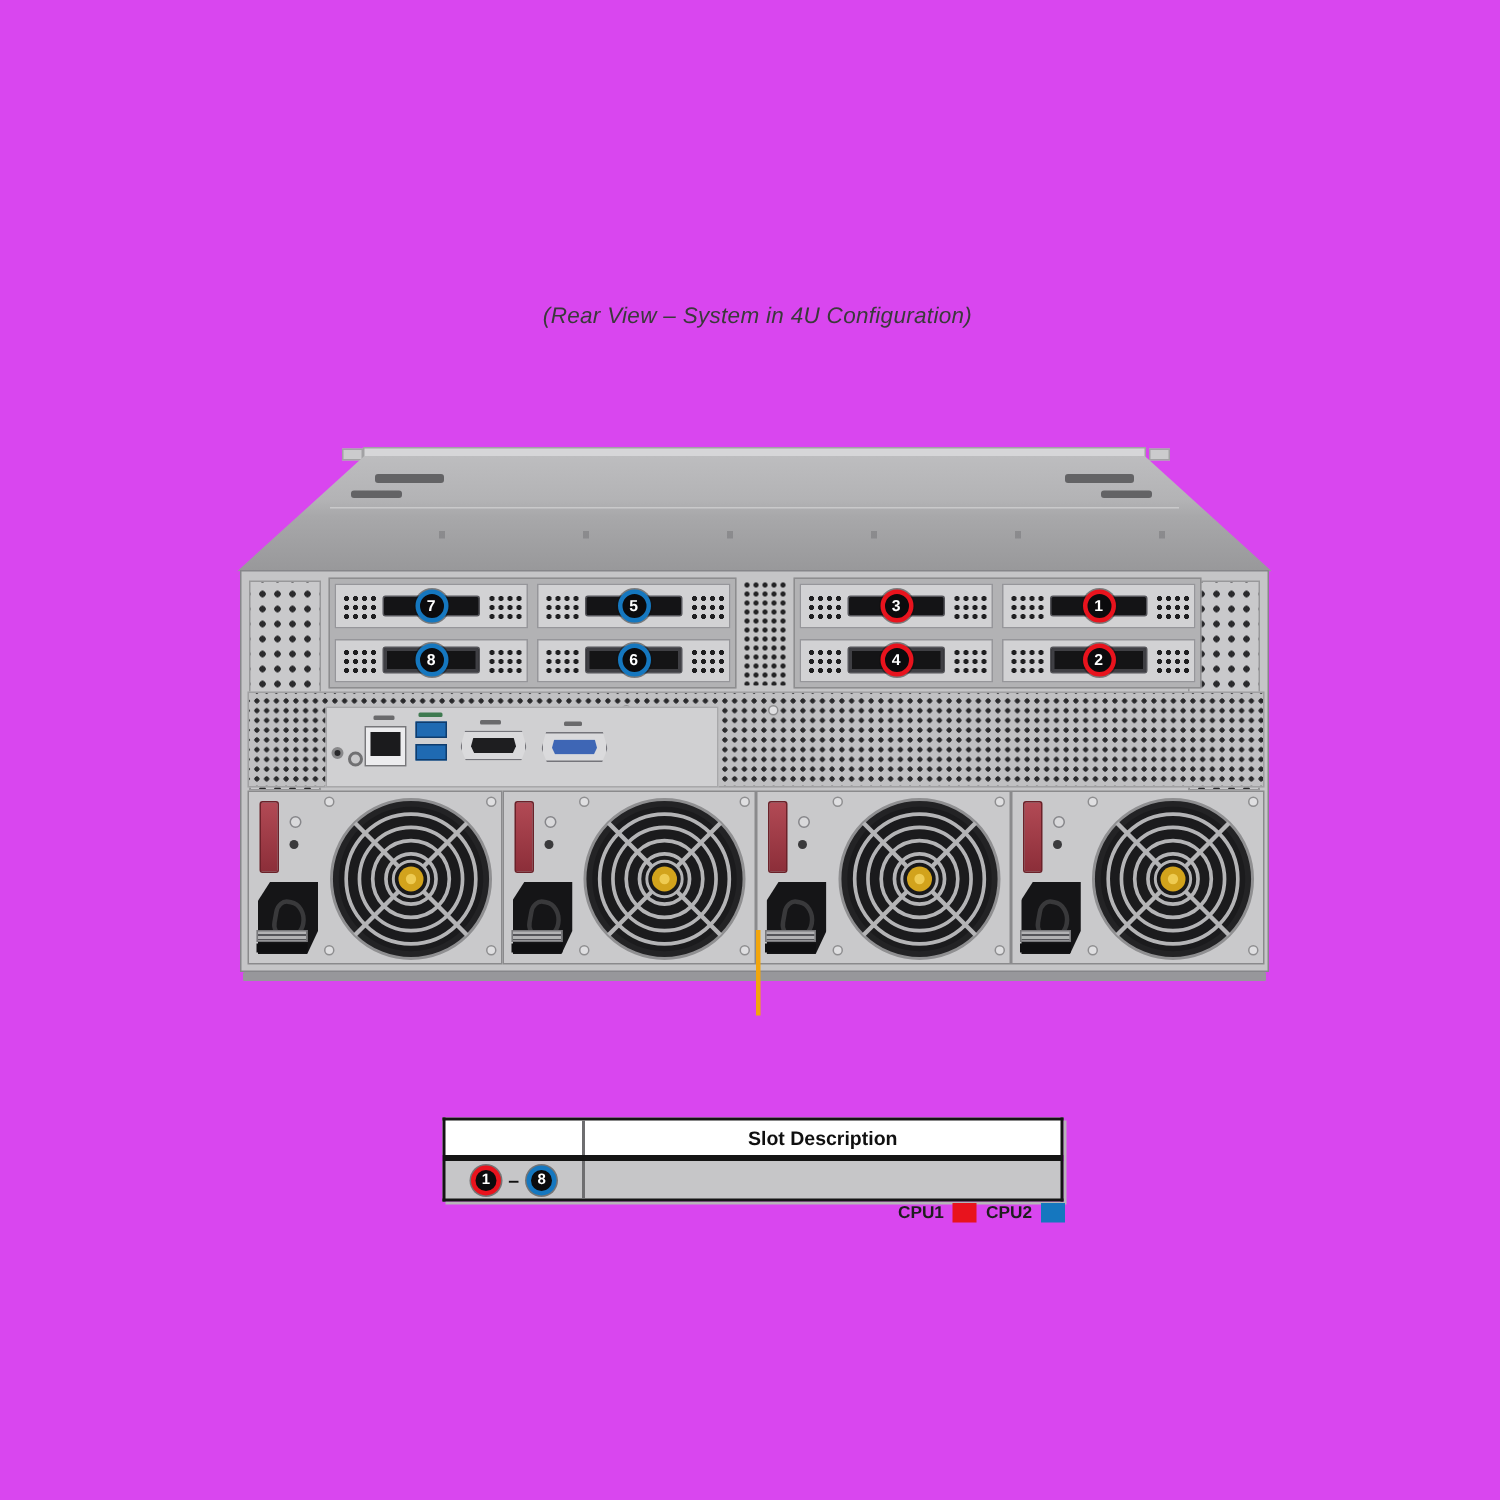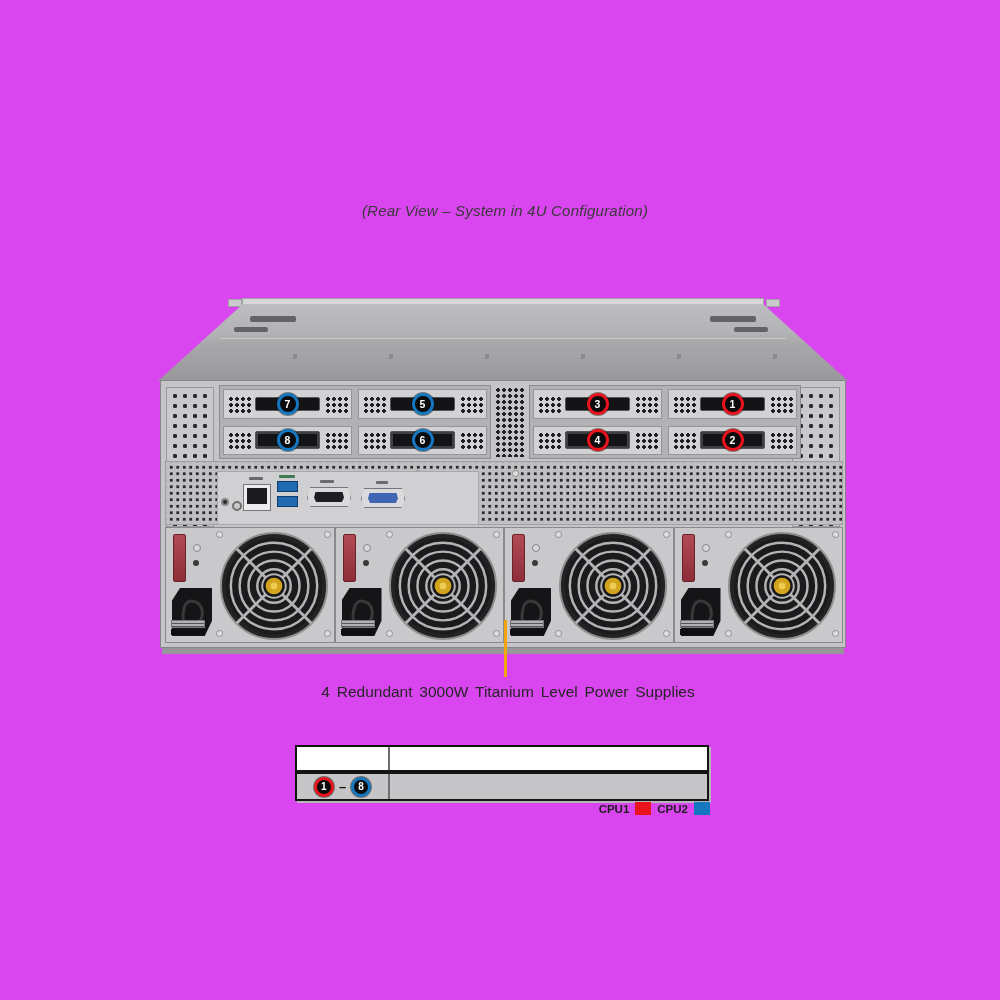--- a/index.html
+++ b/index.html
@@ -324,25 +324,25 @@
           <div class="screw" style="left:50px;top:3px;"></div>
           <div class="screw" style="right:3px;bottom:5px;"></div>
           <div class="screw" style="left:50px;bottom:5px;"></div>
         </div>
       </div>
     </div>
     <div class="rail"></div>
   </div>
 
   <div class="callout-line"></div>
-  <div class="caption">4 Redundant 3000W Titanium Level Power Supplies</div>
 
   <div class="slot-table">
     <div class="t-head">
       <div class="t-c1"></div>
+      <div class="t-c2">Slot Description</div>
     </div>
     <div class="t-sep"></div>
     <div class="t-row">
       <div class="t-c1">
         <div class="badge inline cpu-cpu1">1</div>
         <span class="range-dash">–</span>
         <div class="badge inline cpu-cpu2">8</div>
       </div>
     </div>
   </div>

